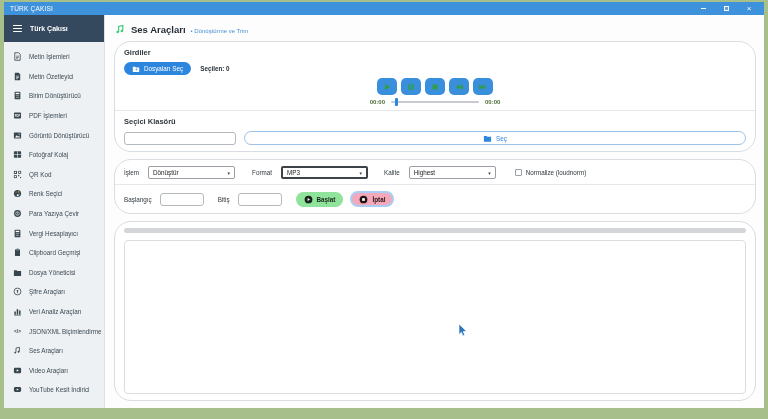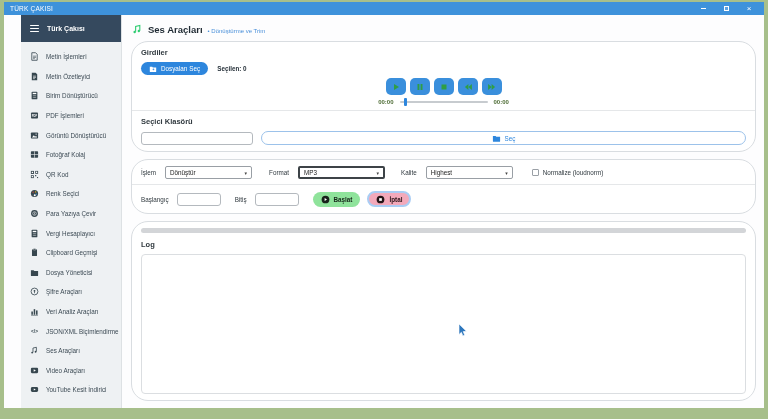--- a/index.html
+++ b/index.html
@@ -12,21 +12,21 @@
   .window{position:absolute;left:4px;top:2px;width:760px;height:406px;display:flex;flex-direction:column;background:#fdfdfe;overflow:hidden;}
   
   .titlebar{height:13px;background:var(--titlebar);display:flex;align-items:center;padding:0 6px;flex:none;}
   .titlebar-title{color:#fff;font-size:6.5px;letter-spacing:.2px;}
   .win-controls{margin-left:auto;display:flex;gap:9px;align-items:center;padding-right:2px;}
   .win-btn{width:14px;height:9px;background:none;border:none;display:flex;align-items:center;justify-content:center;cursor:default;}
   .glyph-min{width:5px;height:1px;background:#fff;}
   .glyph-max{width:5px;height:5px;border:1px solid #fff;background:#5ea4e3;}
   .glyph-close{color:#fff;font-size:8px;line-height:1;}
   
-  .app-body{flex:1;display:flex;min-height:0;padding-left:17px;}
+  .app-body{flex:1;display:flex;min-height:0;}
   .sidebar{width:101px;flex:none;background:var(--sidebar-bg);border-right:1px solid #dde1e4;display:flex;flex-direction:column;}
   .sidebar-header{height:27px;flex:none;background:var(--sidebar-header);color:#fff;display:flex;align-items:center;gap:8px;padding:0 9px;font-size:7px;font-weight:bold;}
   .hamburger{display:flex;flex-direction:column;gap:1.5px;}
   .hamburger i{display:block;width:9px;height:1.4px;background:#fff;border-radius:1px;}
   .sidebar-items{padding-top:5px;overflow:hidden;}
   .sidebar-item{height:19.6px;display:flex;align-items:center;gap:7px;padding:0 9px;cursor:default;}
   .sidebar-item .icon{width:9px;height:9px;flex:none;display:flex;align-items:center;justify-content:center;}
   .sidebar-item .icon svg{width:9px;height:9px;display:block;}
   .sidebar-item-label{font-size:6.3px;color:#3c4a54;white-space:nowrap;}
   
@@ -427,21 +427,20 @@
               </svg>
             <span>İptal</span>
           </button>
         </div>
       </section>
 
       <section class="panel grow">
         <div class="progress-track">
           <div class="progress-fill" style="width: 0%;"></div>
         </div>
-        <div class="section-title">Log</div>
         <div class="log-box"></div>
       </section>
 
     </main>
   </div>
 </div>
 
 <svg class="cursor" viewBox="0 0 10 13">
   <path d="M1 0l0 10.5 2.4-2.2 1.5 3.6 1.8-.8-1.5-3.5 3.2-.3z" fill="#2e77bd" stroke="#fff" stroke-width=".6"></path>
 </svg>

